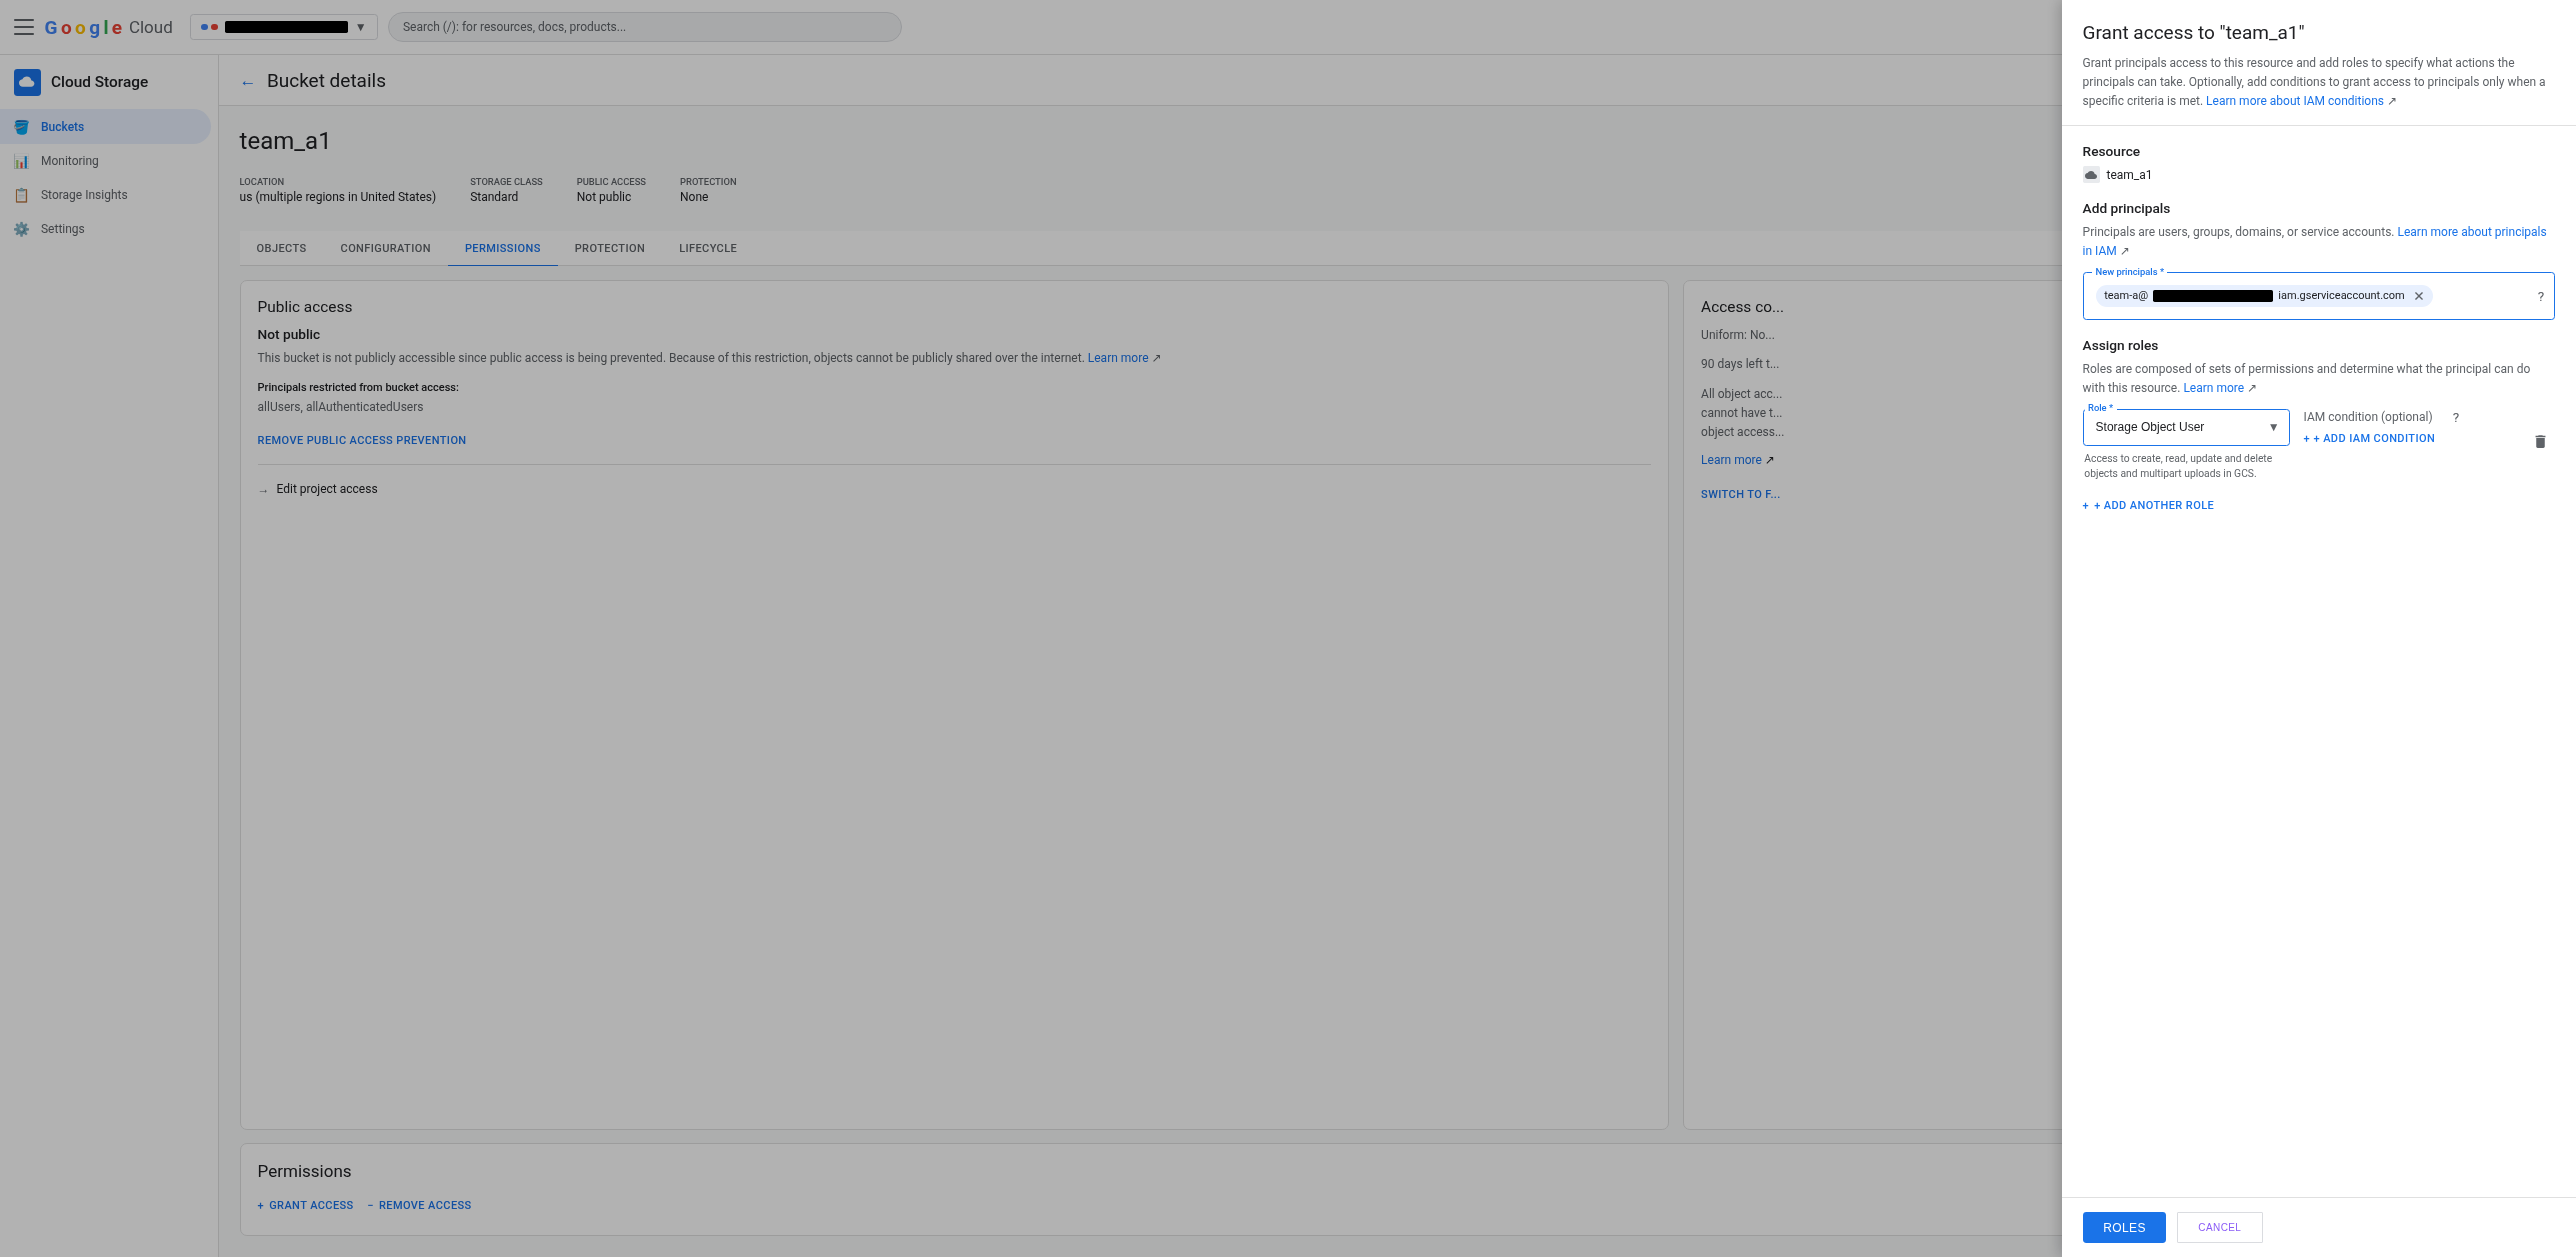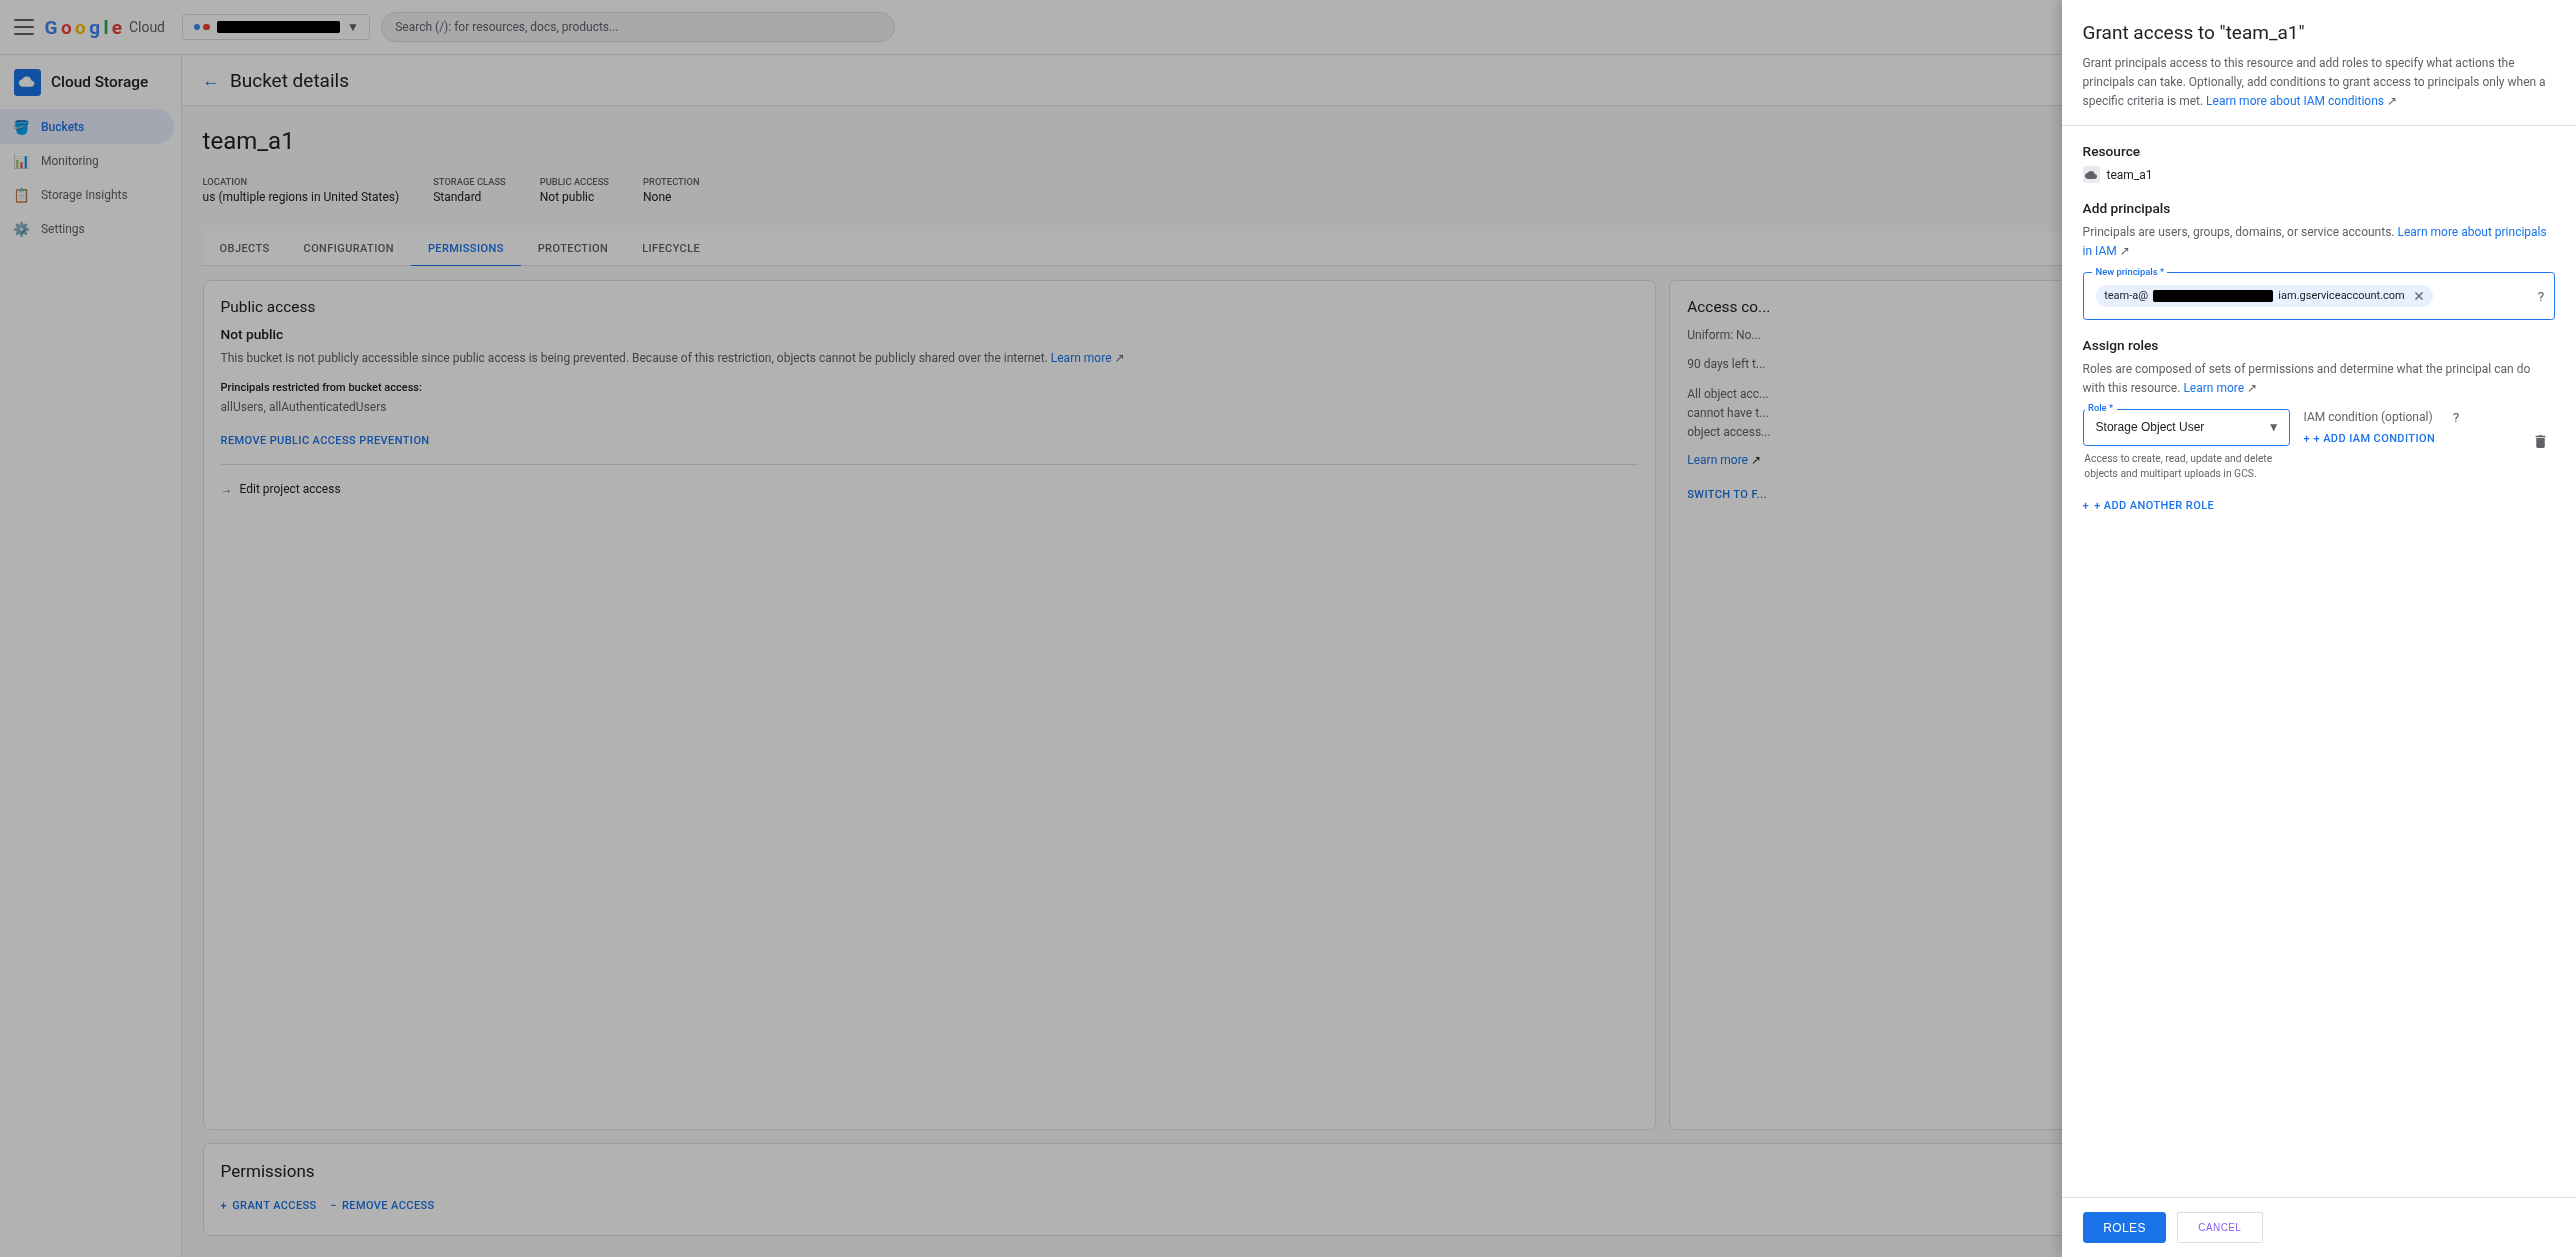--- a/index.html
+++ b/index.html
@@ -9,32 +9,32 @@
     .top-nav { display: flex; align-items: center; height: 55px; background: #fff; border-bottom: 0.9px solid #e0e0e0; padding: 0 13.7px; gap: 10.3px; z-index: 10; flex-shrink: 0; }
     .hamburger { width: 20.6px; height: 20.6px; display: flex; flex-direction: column; justify-content: space-around; cursor: pointer; }
     .hamburger span { display: block; height: 1.7px; background: #5f6368; border-radius: 0.9px; }
     .google-logo { display: flex; align-items: center; gap: 3.4px; margin-right: 6.9px; }
     .logo-g { color: #4285f4; font-size: 19px; font-weight: 700; }
     .logo-o1 { color: #ea4335; font-size: 19px; font-weight: 700; }
     .logo-o2 { color: #fbbc05; font-size: 19px; font-weight: 700; }
     .logo-g2 { color: #4285f4; font-size: 19px; font-weight: 700; }
     .logo-l { color: #34a853; font-size: 19px; font-weight: 700; }
     .logo-e { color: #ea4335; font-size: 19px; font-weight: 700; }
-    .logo-cloud { color: #5f6368; font-size: 14px; margin-left: 3.4px; }
+    .logo-cloud { color: #5f6368; font-size: 17px; margin-left: 3.4px; }
     .project-selector { display: flex; align-items: center; border: 0.9px solid #dadce0; border-radius: 3.4px; padding: 5.1px 10.3px; gap: 6.9px; cursor: pointer; min-width: 188px; }
     .project-dots { display: flex; gap: 2.6px; }
     .project-dot { width: 6.9px; height: 6.9px; border-radius: 50%; }
     .project-name { flex: 1; background: #000; color: #000; border-radius: 1.7px; height: 12px; width: 103px; }
     .search-bar { flex: 1; max-width: 514px; border: 0.9px solid #dadce0; border-radius: 20.6px; padding: 6.9px 13.7px; color: #5f6368; background: #f1f3f4; }
 
     
     .main-layout { display: flex; flex: 1; overflow: hidden; }
 
     
-    .sidebar { width: 182px; background: #fff; border-right: 0.9px solid #e0e0e0; display: flex; flex-direction: column; flex-shrink: 0; overflow-y: auto; }
+    .sidebar { width: 219px; background: #fff; border-right: 0.9px solid #e0e0e0; display: flex; flex-direction: column; flex-shrink: 0; overflow-y: auto; }
     .sidebar-header { padding: 13.7px 13.7px 6.9px; display: flex; align-items: center; gap: 10.3px; }
     .sidebar-service-icon { width: 27px; height: 27px; background: #1a73e8; border-radius: 3.4px; display: flex; align-items: center; justify-content: center; color: #fff; font-size: 13.7px; flex-shrink: 0; }
     .sidebar-service-name { font-size: 15.4px; font-weight: 500; color: #202124; }
     .sidebar-nav { padding: 6.9px 0; }
     .sidebar-item { display: flex; align-items: center; gap: 10.3px; padding: 8.6px 13.7px; cursor: pointer; border-radius: 0 20.6px 20.6px 0; margin-right: 6.9px; color: #5f6368; font-size: 12px; }
     .sidebar-item.active { background: #e8f0fe; color: #1a73e8; font-weight: 500; }
     .sidebar-item-icon { width: 17px; height: 17px; display: flex; align-items: center; justify-content: center; font-size: 13.7px; flex-shrink: 0; }
 
     
     .content-area { flex: 1; overflow: hidden; display: flex; flex-direction: column; background: #f8f9fa; }

